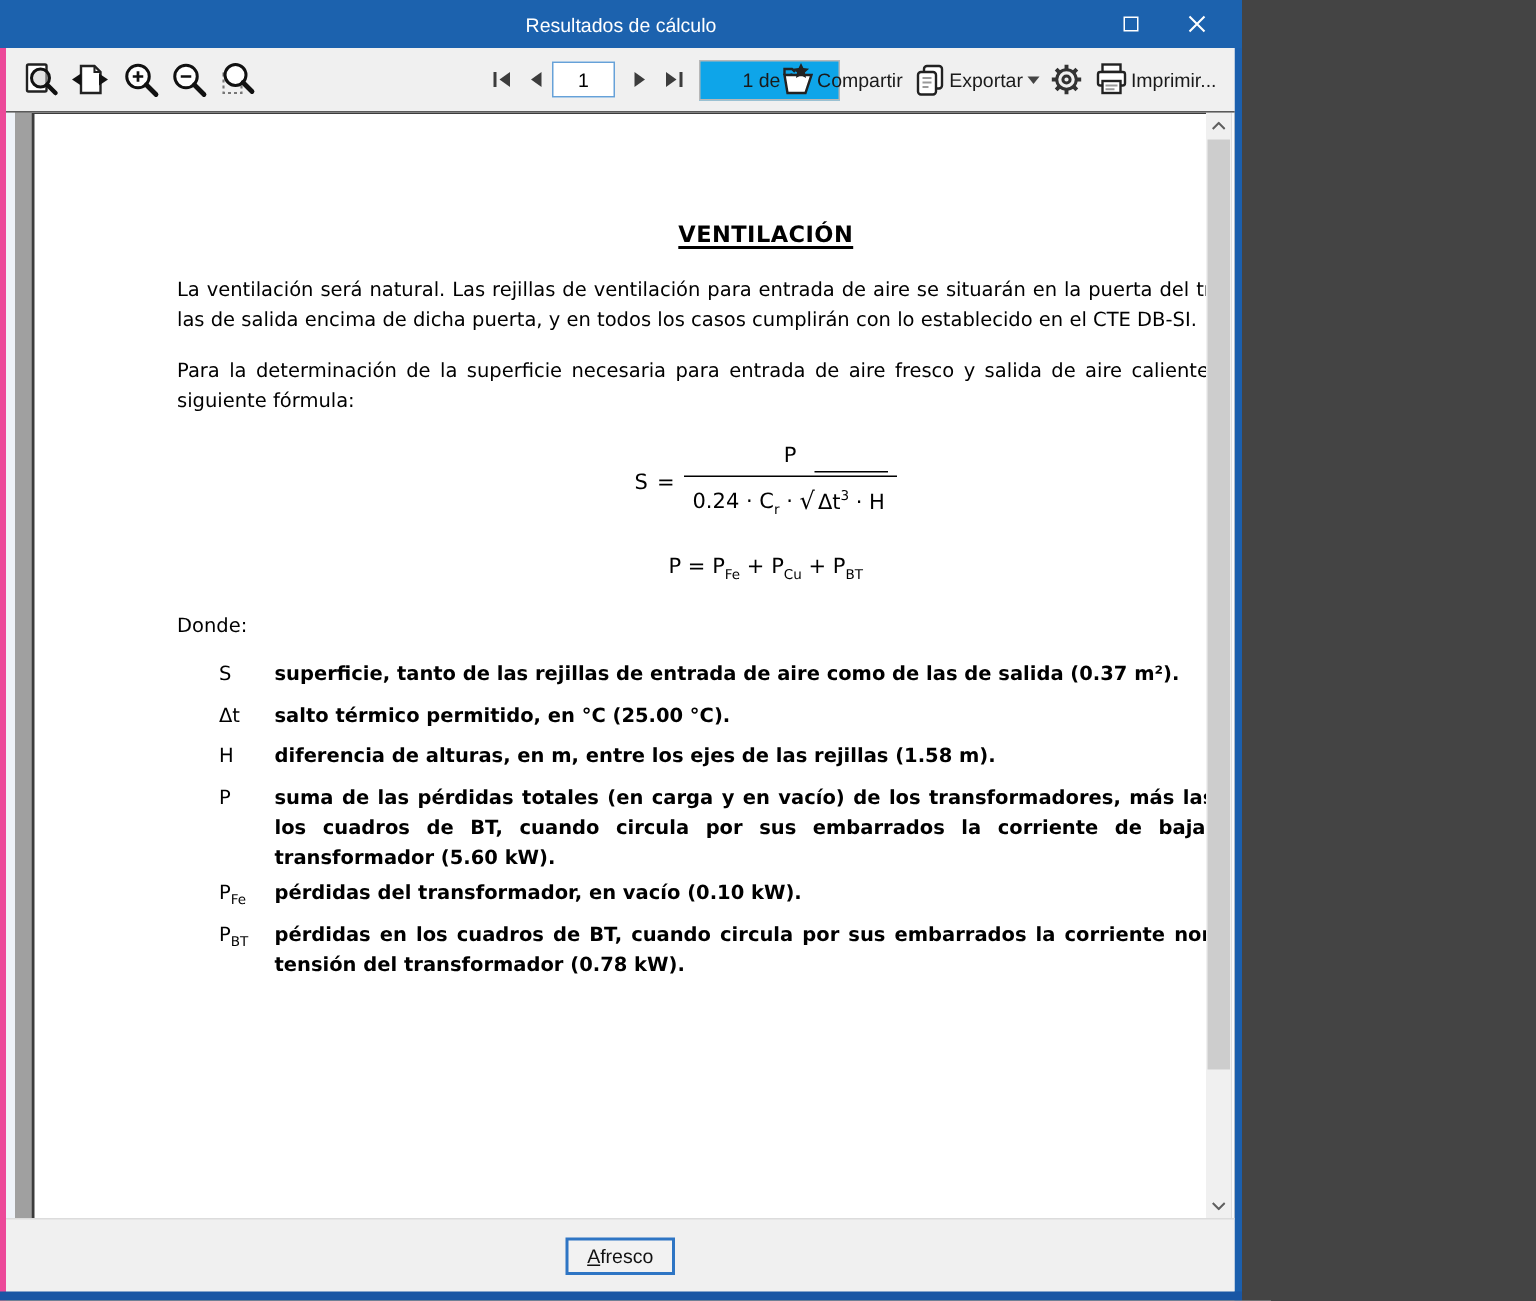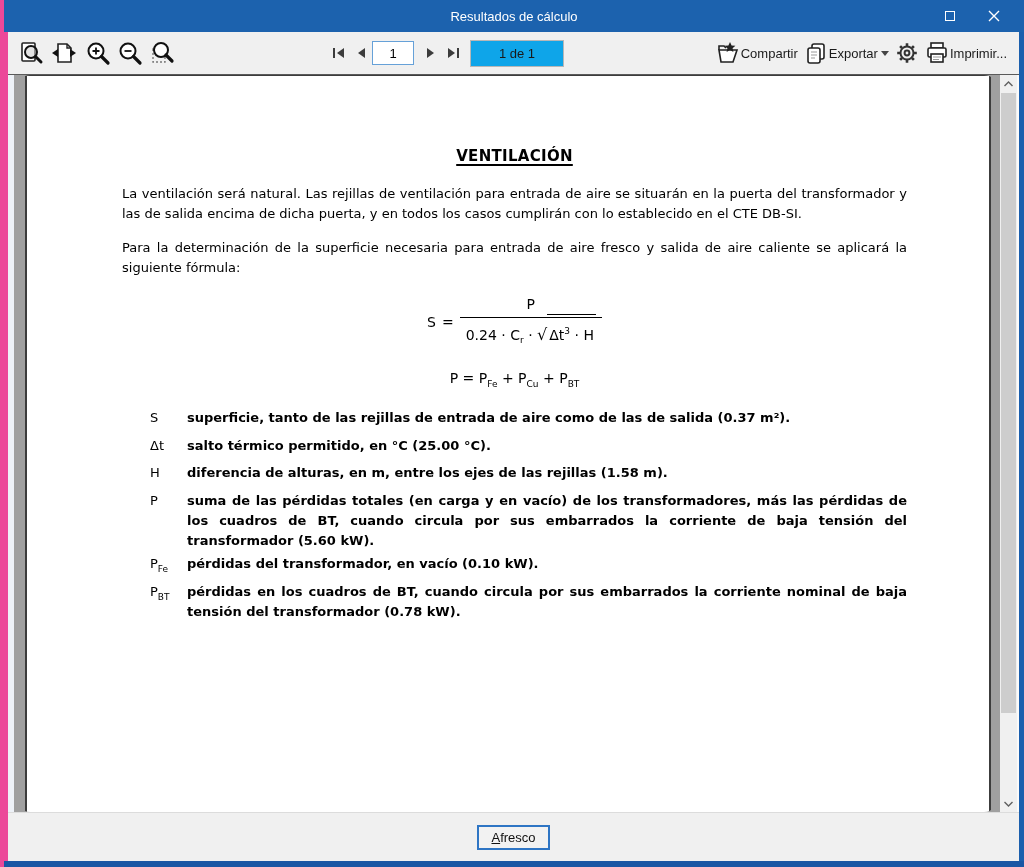--- a/index.html
+++ b/index.html
@@ -1,21 +1,21 @@
 <!DOCTYPE html>
 <html><head>
 <meta charset="utf-8">
 <style>
   * { margin:0; padding:0; box-sizing:border-box; }
   html,body { width:1024px; height:867px; overflow:hidden; background:#444; }
   body { font-family:"Liberation Sans", sans-serif; }
 
   .app {
-    position:relative; width:1024px; height:867px;
-    border-left:8px solid #ec4899; border-right:5px solid #1b5fad;
+    position:relative; width:828px; height:867px;
+    border-left:4px solid #ec4899; border-right:5px solid #1b5fad;
     background:#f0f0f0;
   }
 
   
   .titlebar {
     position:absolute; left:-4px; right:-5px; top:0; height:32px;
     background:#1c62ae; display:flex; align-items:center;
   }
   .titlebar-title {
     position:absolute; left:0; right:0; text-align:center;
@@ -56,21 +56,21 @@
   }
 
   
   .preview {
     position:absolute; left:0; right:0; top:74px; height:738px;
     background:#a0a0a0; overflow:hidden;
     border-top:1px solid #5a5a5a;
     display:flex;
   }
   .gutter-left { width:6px; background:#eef2f8; flex:none; }
-  .page-area { flex:1; position:relative; overflow:hidden;border-radius:16px; }
+  .page-area { flex:1; position:relative; overflow:hidden; }
   .page {
     position:absolute; left:11px; top:0; width:966px; height:900px;
     background:#ffffff; border:2px solid #3c3c3c; border-top-width:1px;
   }
   .scrollbar {
     width:17px; flex:none; background:#f0f0f0; position:relative;
   }
   .sb-arrow { position:absolute; left:0; width:17px; height:17px; display:flex; align-items:center; justify-content:center; }
   .sb-up { top:0; } .sb-down { bottom:0; }
   .sb-thumb { position:absolute; left:1px; width:15px; top:18px; height:620px; background:#cdcdcd; }
@@ -270,20 +270,21 @@
               <span>=</span>
               <span class="frac">
                 <span class="num">P</span>
                 <span class="den"><span>0.24 · C</span><sub class="small">r</sub><span> · </span><span class="radical"><span class="rad-sign">√</span><span class="rad-body"><span>Δt</span><sup class="small">3</sup><span> · H</span></span></span></span>
               </span>
             </span>
           </div>
 
           <div class="formula-p"><span>P</span> <span>=</span> <span>P</span><sub class="small">Fe</sub><span> + </span><span>P</span><sub class="small">Cu</sub><span> + </span><span>P</span><sub class="small">BT</sub></div>
 
+          <div class="where-label">Donde:</div>
 
           <div>
   <div class="def-row">
     <span class="def-sym"><span class="def-base">S</span><sub class="small def-sub"></sub></span>
     <span class="def-desc">superficie, tanto de las rejillas de entrada de aire como de las de salida (0.37 m²).</span>
   </div>
 
 
   <div class="def-row">
     <span class="def-sym"><span class="def-base">Δt</span><sub class="small def-sub"></sub></span>

